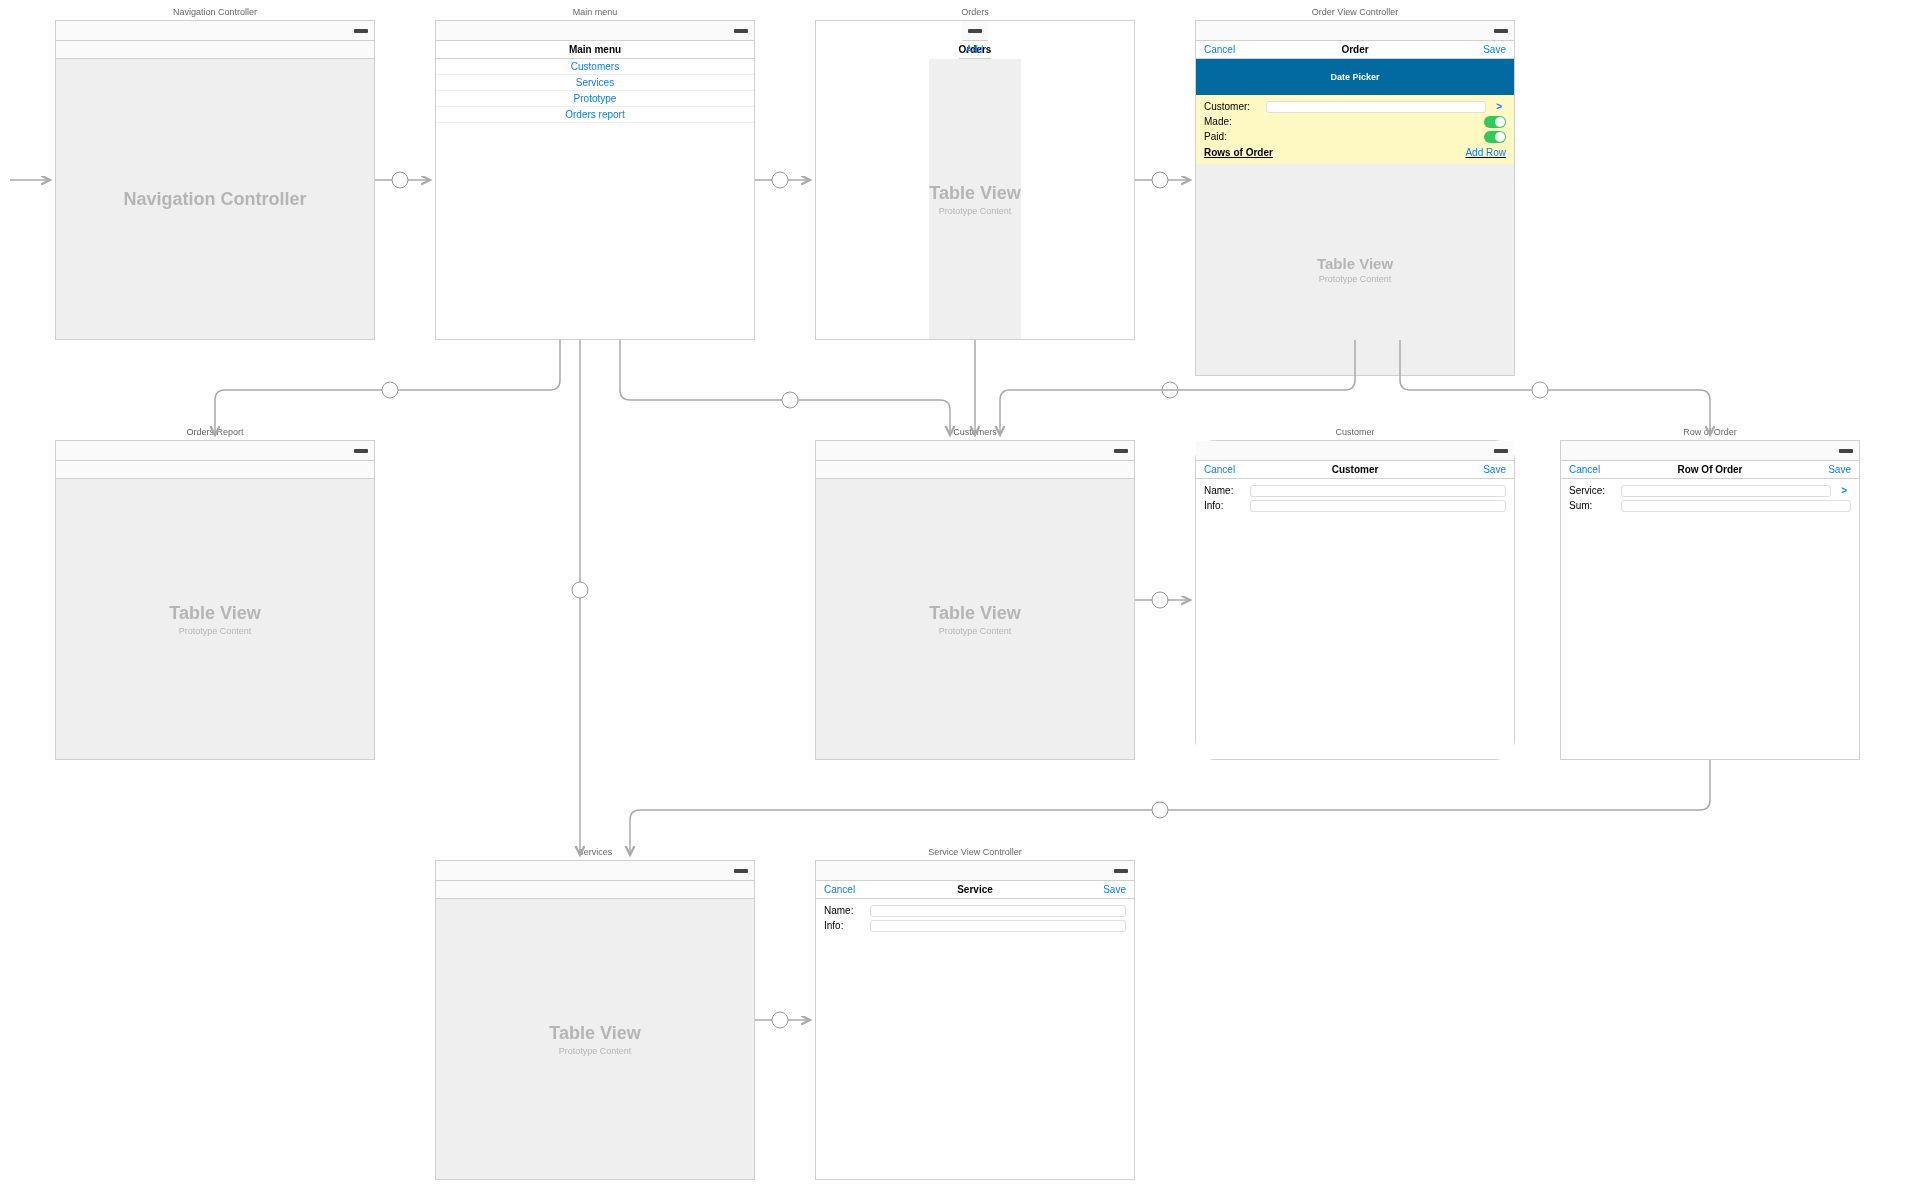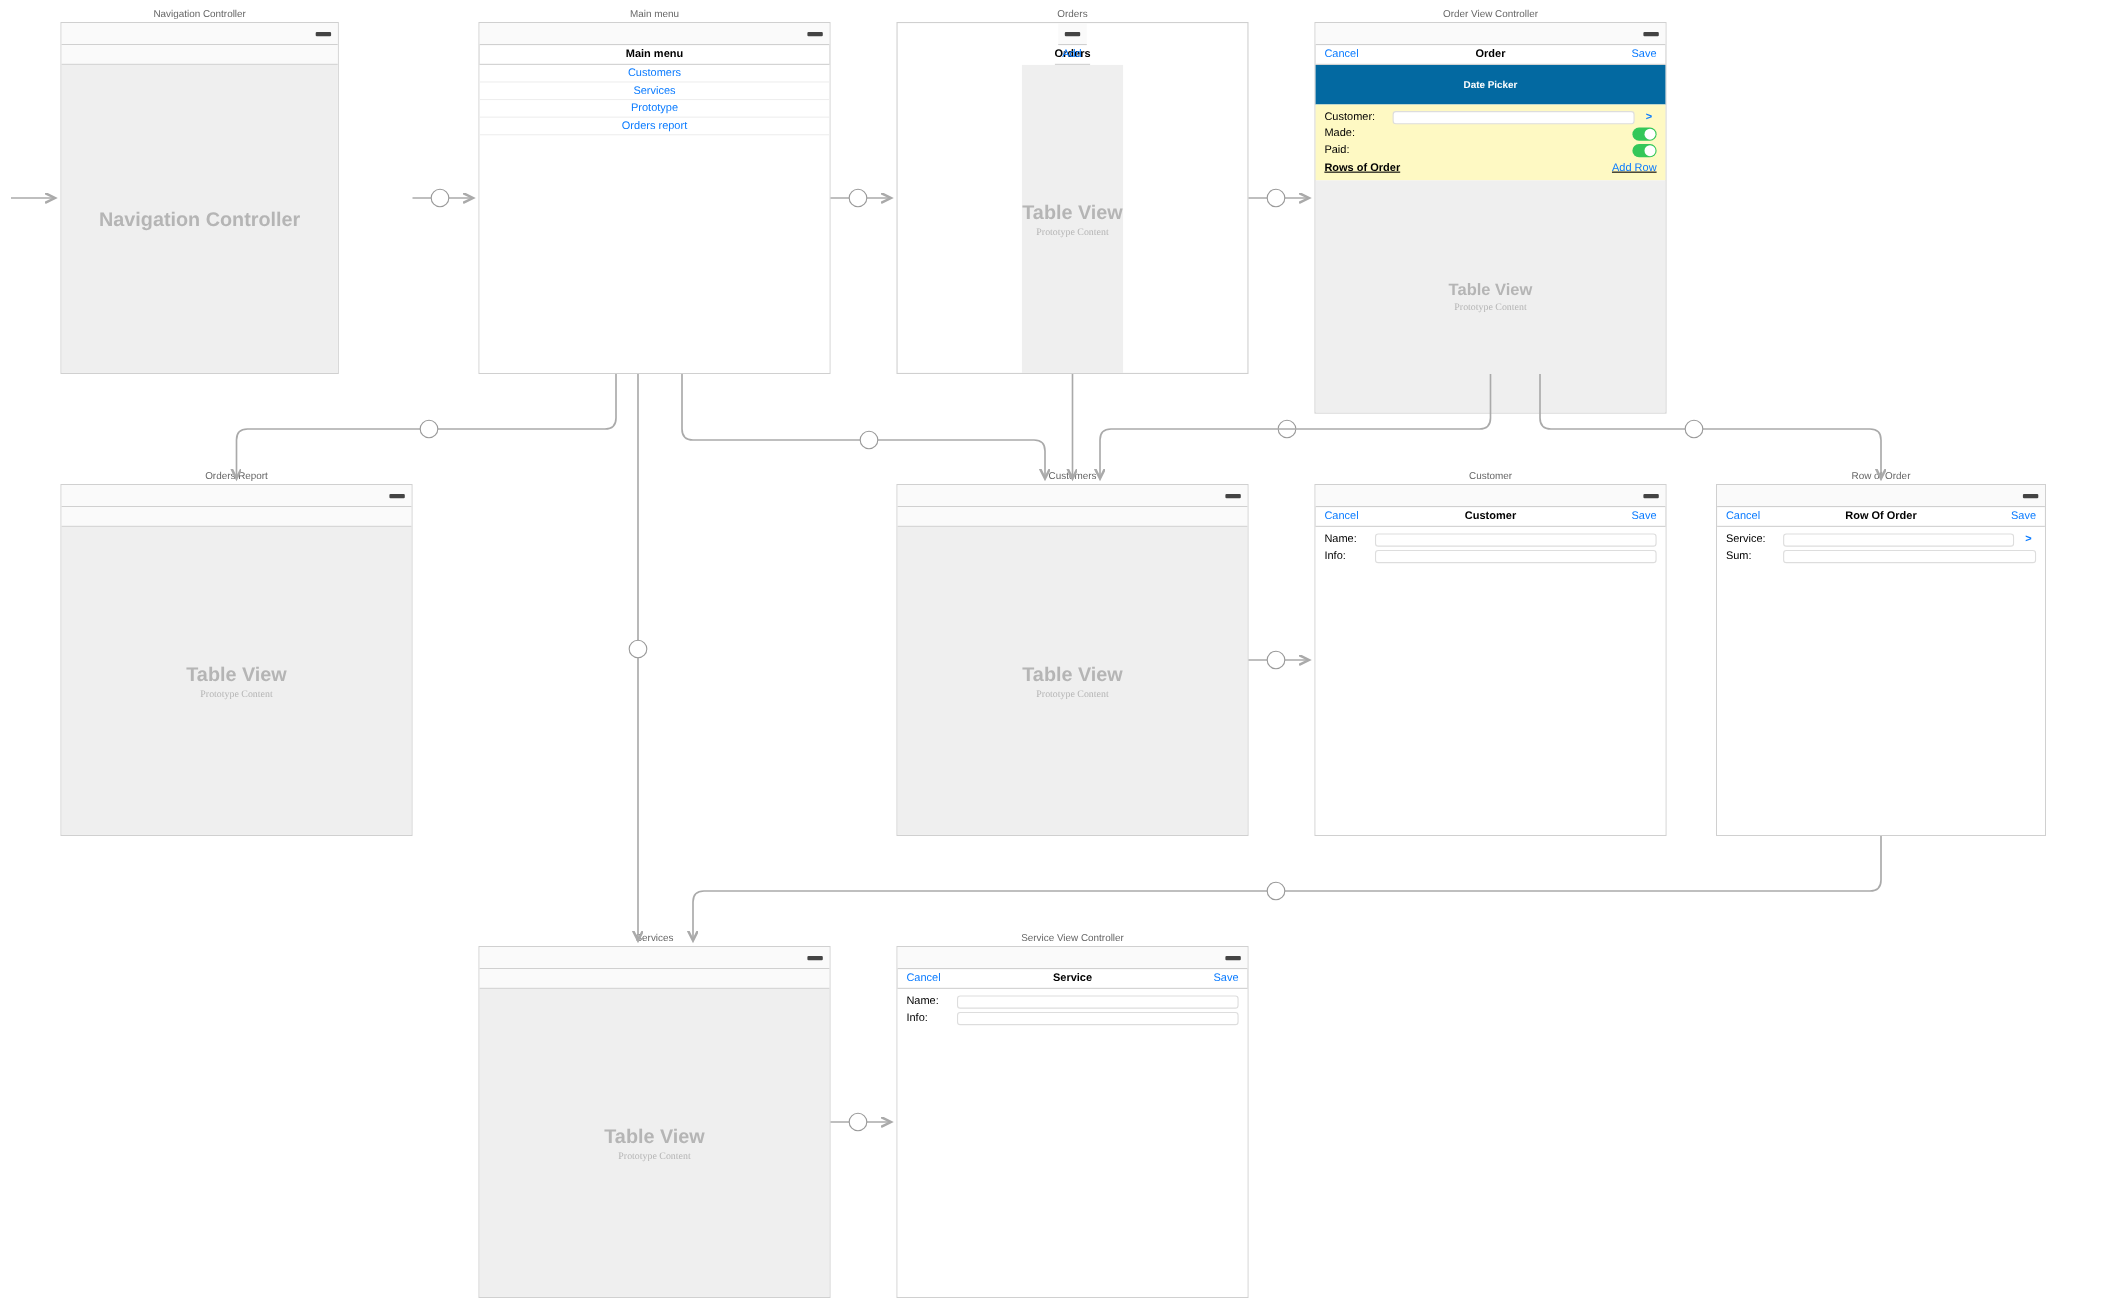--- a/index.html
+++ b/index.html
@@ -51,21 +51,21 @@
     justify-content: center;
     position: relative;
     font-size: 10px;
   }
   .titlebar .left { position: absolute; left: 8px; color: #0a7bff; cursor: pointer; }
   .titlebar .right { position: absolute; right: 8px; color: #0a7bff; cursor: pointer; }
   .titlebar .center { font-weight: 600; }
   .content { flex: 1; background: #efefef; display: flex; flex-direction: column; align-items: center; justify-content: center; }
   .content.white { background: #fff; }
   .placeholder-title { font-size: 18px; color: #b5b5b5; font-weight: 600; }
-  .placeholder-sub { font-size: 9px; color: #b5b5b5; margin-top: 2px; font-family: Liberation Serif, serif; }
+  .placeholder-sub { font-size: 9px; color: #b5b5b5; margin-top: 2px; }
   .menu-list { width: 100%; }
   .menu-item {
     height: 16px;
     border-bottom: 1px solid #eee;
     color: #0a7bff;
     text-align: center;
     font-size: 10px;
     font-weight: 500;
     line-height: 16px;
     cursor: pointer;
@@ -107,21 +107,21 @@
   
   svg.wires { position: absolute; left:0; top:0; width:1920px; height:1195px; pointer-events:none; }
   .seg-icon {
     fill: #fff; stroke: #999; stroke-width: 1;
   }
   .arrowpath { fill:none; stroke:#aaa; stroke-width:1.5; }
 </style>
 </head>
 <body>
 
-<div class="scene" style="left:55px; top:20px; width:253px; height:320px;">
+<div class="scene" style="left:55px; top:20px; width:320px; height:320px;">
   <div class="scene-label">Navigation Controller</div>
   <div class="navbar">
       <div class="barchunk"></div>
     </div>
   <div style="height:18px;border-bottom:1px solid #d0d0d0;background:#fafafa"></div>
   <div class="content">
     <div class="placeholder-title">Navigation Controller</div>
   </div>
 </div>
 
@@ -213,21 +213,21 @@
   <div class="navbar">
       <div class="barchunk"></div>
     </div>
   <div style="height:18px;border-bottom:1px solid #d0d0d0;background:#fafafa"></div>
   <div class="content">
     <div class="placeholder-title">Table View</div>
     <div class="placeholder-sub">Prototype Content</div>
   </div>
 </div>
 
-<div class="scene" style="left:1195px; top:440px; width:320px; height:320px;">
+<div class="scene" style="left:1195px; top:440px; width:320px; height:320px;border-radius:20px;">
   <div class="scene-label">Customer</div>
   <div class="navbar">
       <div class="barchunk"></div>
     </div>
   <div class="titlebar">
     <span class="left">Cancel</span>
     <span class="center">Customer</span>
     <span class="right">Save</span>
   </div>
   <div class="content white" style="justify-content:flex-start">

